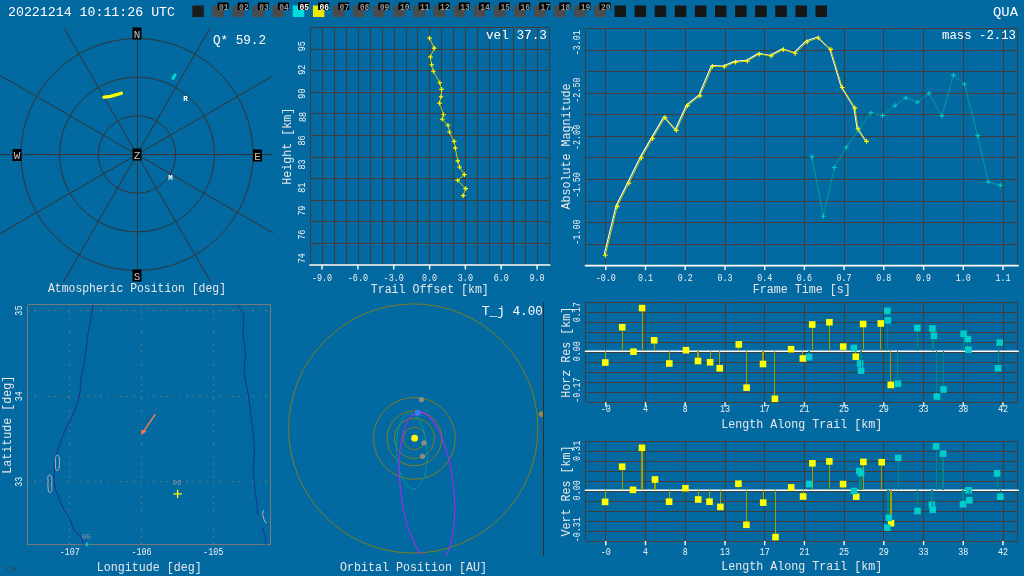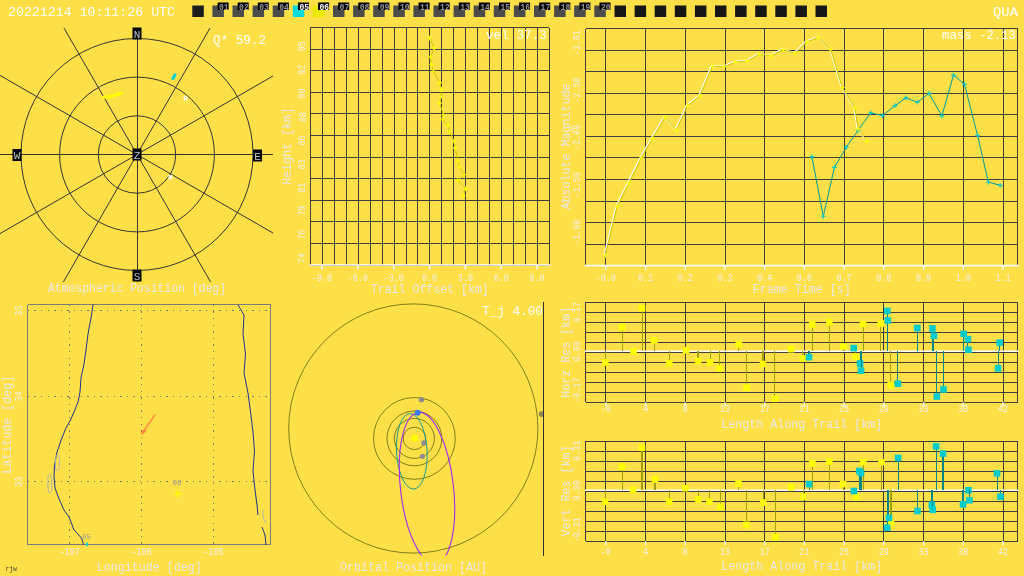--- a/index.html
+++ b/index.html
@@ -1,14 +1,14 @@
 <!DOCTYPE html>
 <html><head><meta charset="utf-8"><style>
 html,body{margin:0;padding:0;background:#000;}
-#stage{position:relative;width:1024px;height:576px;background:#fde047;overflow:hidden;}
+#stage{position:relative;width:1024px;height:576px;background:#0369a1;overflow:hidden;}
 text{font-family:"Liberation Mono",monospace;-webkit-font-smoothing:antialiased;}
 </style></head><body>
 <div id="stage">
 <svg width="1024" height="576" viewBox="0 0 1024 576">
 <defs>
 <clipPath id="clipPolar">
           <rect x="0" y="28" width="273" height="254"></rect>
         </clipPath>
 <clipPath id="clipOrbit">
           <rect x="283" y="302" width="260.5" height="253.5"></rect>

